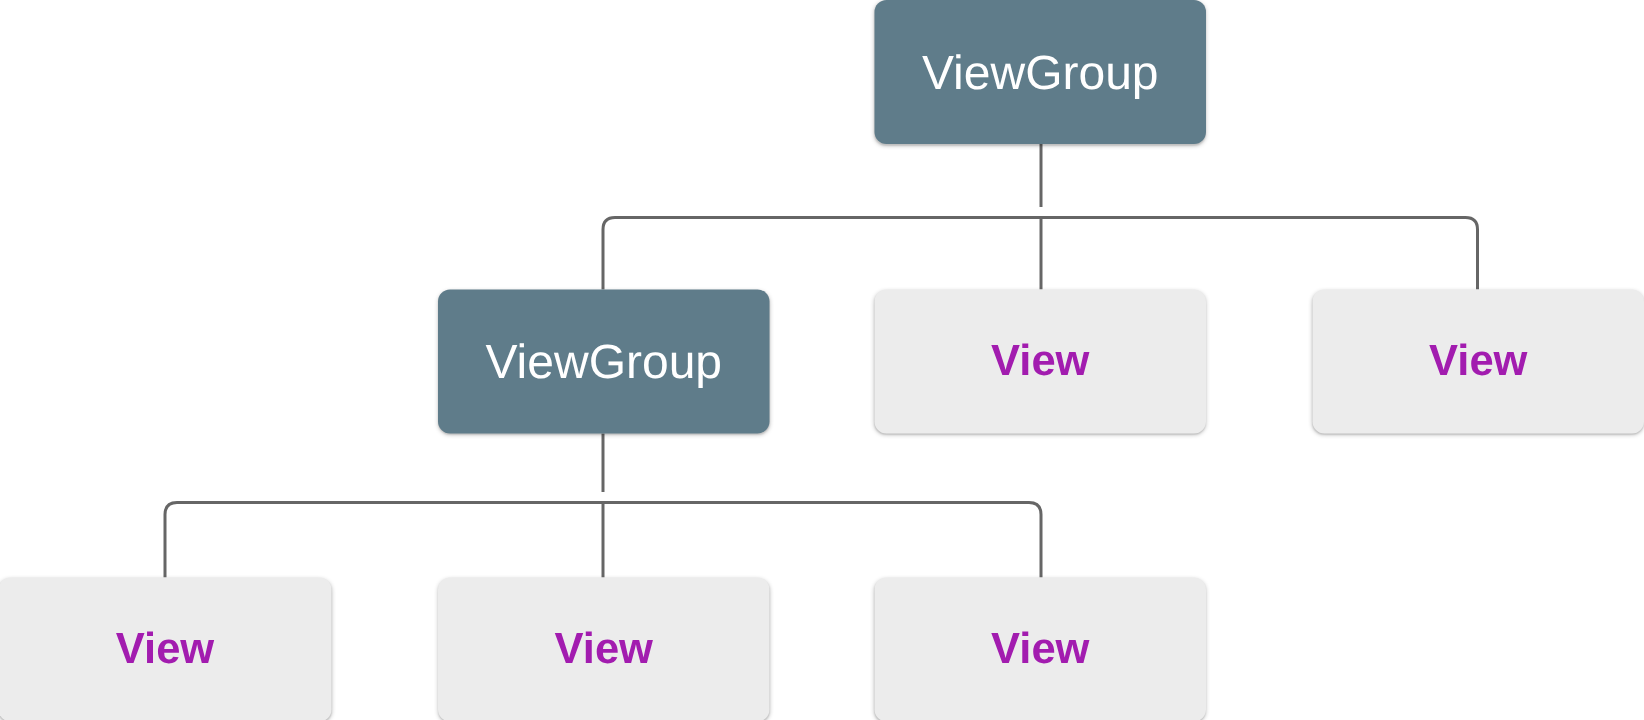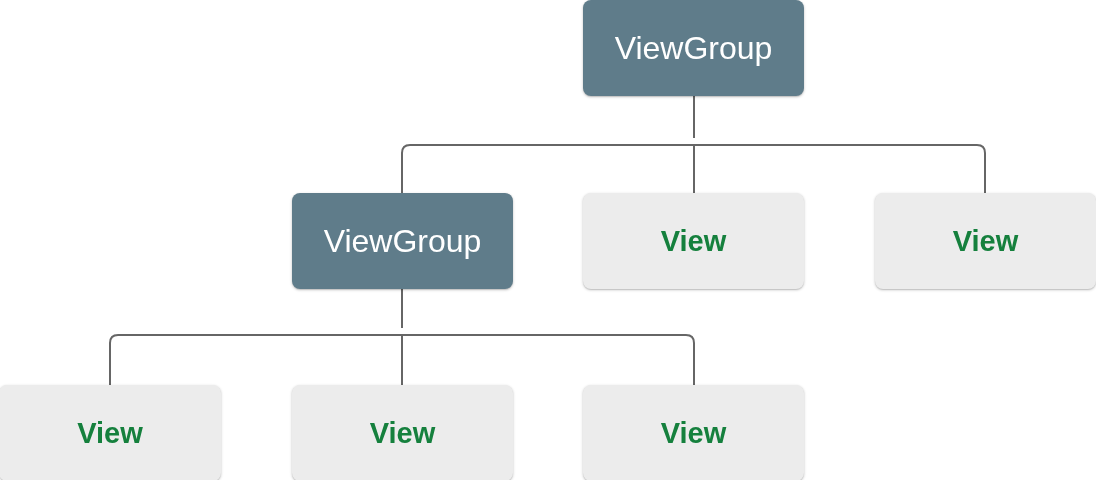--- a/index.html
+++ b/index.html
@@ -44,21 +44,21 @@
   }
   .node-group .label {
     color: #ffffff;
     font-size: 32px;
     font-weight: 400;
   }
   .node-view {
     background: #ececec;
   }
   .node-view .label {
-    color: #15803d;
+    color: #a21caf;
     font-size: 29px;
     font-weight: 700;
   }
 </style>
 </head>
 <body>
 
 <div id="canvas">
 
   <svg id="edges" width="1096" height="480" viewBox="0 0 1096 480" fill="none" xmlns="http://www.w3.org/2000/svg">

